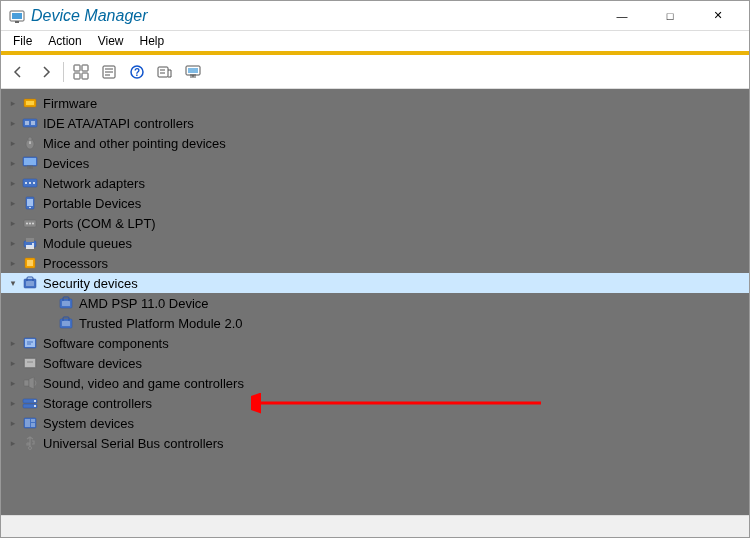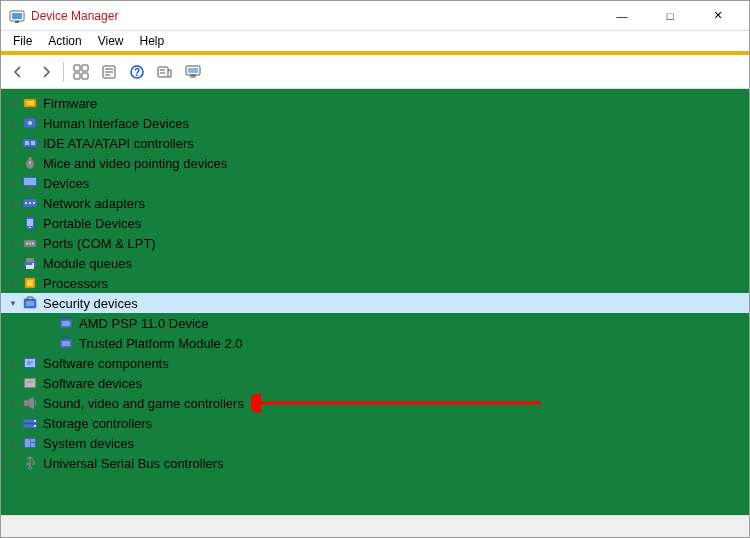--- a/index.html
+++ b/index.html
@@ -36,22 +36,23 @@
       width: 16px;
       height: 16px;
       margin-right: 6px;
       display: flex;
       align-items: center;
       justify-content: center;
     }
 
     .title-bar-text {
       flex: 1;
-      font-size: 12px;
-      color: #b91c1c;
+      font-size: 16px;
+      color: #0369a1;
+      font-style: italic;
     }
 
     .title-bar-controls {
       display: flex;
       gap: 2px;
     }
 
     .title-bar-btn {
       width: 46px;
       height: 30px;
@@ -118,21 +119,21 @@
       flex: 1;
       display: flex;
       overflow: hidden;
     }
 
     .tree-view {
       flex: 1;
       overflow-y: auto;
       overflow-x: auto;
       padding: 4px 0;
-      background: #15803d;
+      background: #737373;
       position: relative;
     }
 
     .tree-view::-webkit-scrollbar { width: 16px; }
     .tree-view::-webkit-scrollbar-track { background: #f0f0f0; }
     .tree-view::-webkit-scrollbar-thumb { background: #c0c0c0; border: 1px solid #999; }
 
     .tree-item {
       display: flex;
       align-items: center;
@@ -284,30 +285,20 @@
           <span class="expander collapsed"></span>
           <span class="icon">
             <svg width="16" height="16" viewBox="0 0 16 16">
               <rect x="2" y="4" width="12" height="8" rx="1" fill="#e8a000" stroke="#b87000" stroke-width="0.5"></rect>
               <rect x="4" y="6" width="8" height="4" fill="#ffd040"></rect>
             </svg>
           </span>
           <span class="label">Firmware</span>
         </div>
 
-        <div class="tree-item">
-          <span class="expander collapsed"></span>
-          <span class="icon">
-            <svg width="16" height="16" viewBox="0 0 16 16">
-              <rect x="2" y="3" width="12" height="10" rx="2" fill="#4472c4" stroke="#2a52a4" stroke-width="0.5"></rect>
-              <circle cx="8" cy="8" r="2" fill="#fff" opacity="0.7"></circle>
-            </svg>
-          </span>
-          <span class="label">Human Interface Devices</span>
-        </div>
 
         <div class="tree-item">
           <span class="expander collapsed"></span>
           <span class="icon">
             <svg width="16" height="16" viewBox="0 0 16 16">
               <rect x="1" y="4" width="14" height="8" rx="1" fill="#4472c4" stroke="#2a52a4" stroke-width="0.5"></rect>
               <rect x="3" y="6" width="4" height="4" fill="#fff" opacity="0.5"></rect>
               <rect x="9" y="6" width="4" height="4" fill="#fff" opacity="0.5"></rect>
             </svg>
           </span>
@@ -317,21 +308,21 @@
 
         <div class="tree-item">
           <span class="expander collapsed"></span>
           <span class="icon">
             <svg width="16" height="16" viewBox="0 0 16 16">
               <ellipse cx="8" cy="9" rx="4" ry="5" fill="#888" stroke="#666" stroke-width="0.5"></ellipse>
               <line x1="8" y1="5" x2="8" y2="9" stroke="#fff" stroke-width="0.8"></line>
               <ellipse cx="8" cy="4" rx="2" ry="2" fill="#888" stroke="#666" stroke-width="0.5"></ellipse>
             </svg>
           </span>
-          <span class="label">Mice and video pointing devices</span>
+          <span class="label">Mice and other pointing devices</span>
         </div>
 
         <div class="tree-item">
           <span class="expander collapsed"></span>
           <span class="icon">
             <svg width="16" height="16" viewBox="0 0 16 16">
               <rect x="1" y="2" width="14" height="9" rx="1" fill="#4472c4" stroke="#2a52a4" stroke-width="0.5"></rect>
               <rect x="2" y="3" width="12" height="7" fill="#7fb0f0"></rect>
               <line x1="5" y1="11" x2="11" y2="11" stroke="#666" stroke-width="1"></line>
               <line x1="8" y1="11" x2="8" y2="13" stroke="#666" stroke-width="1"></line>

